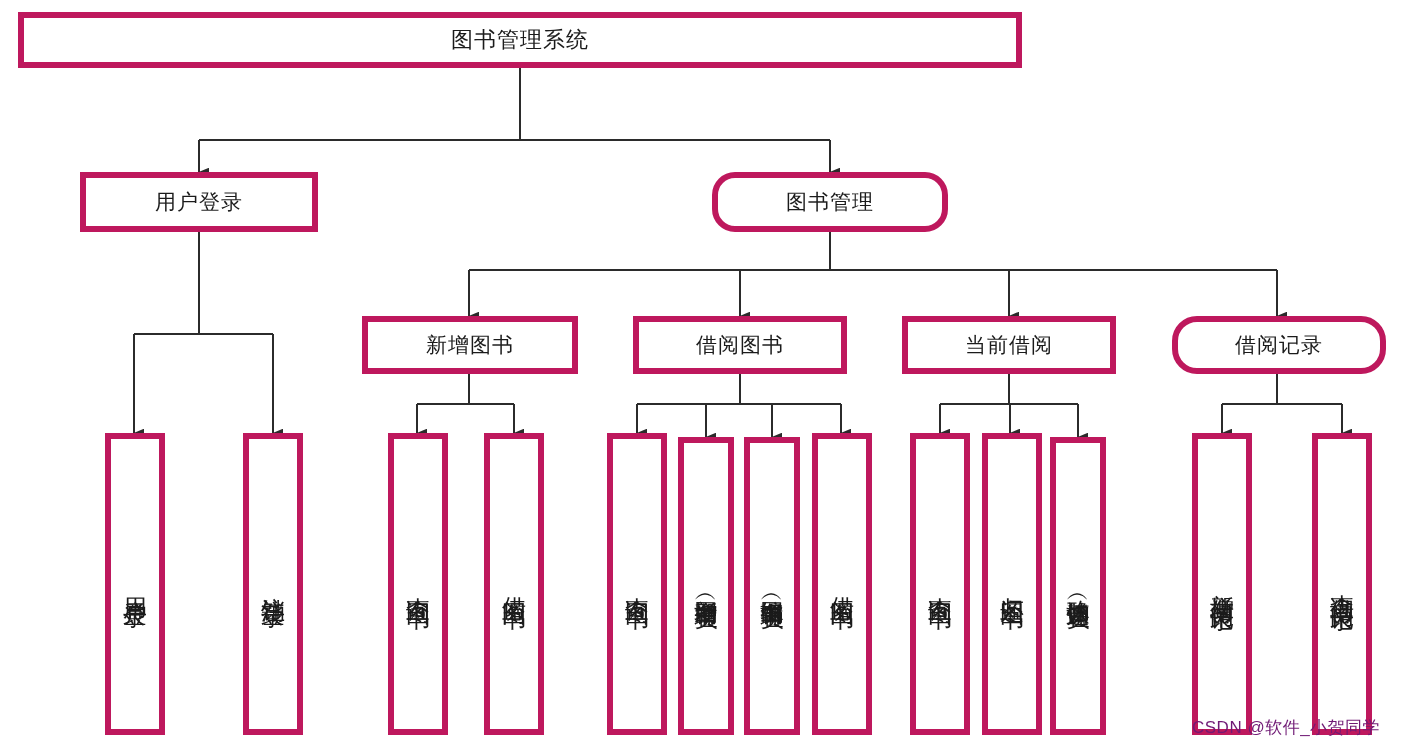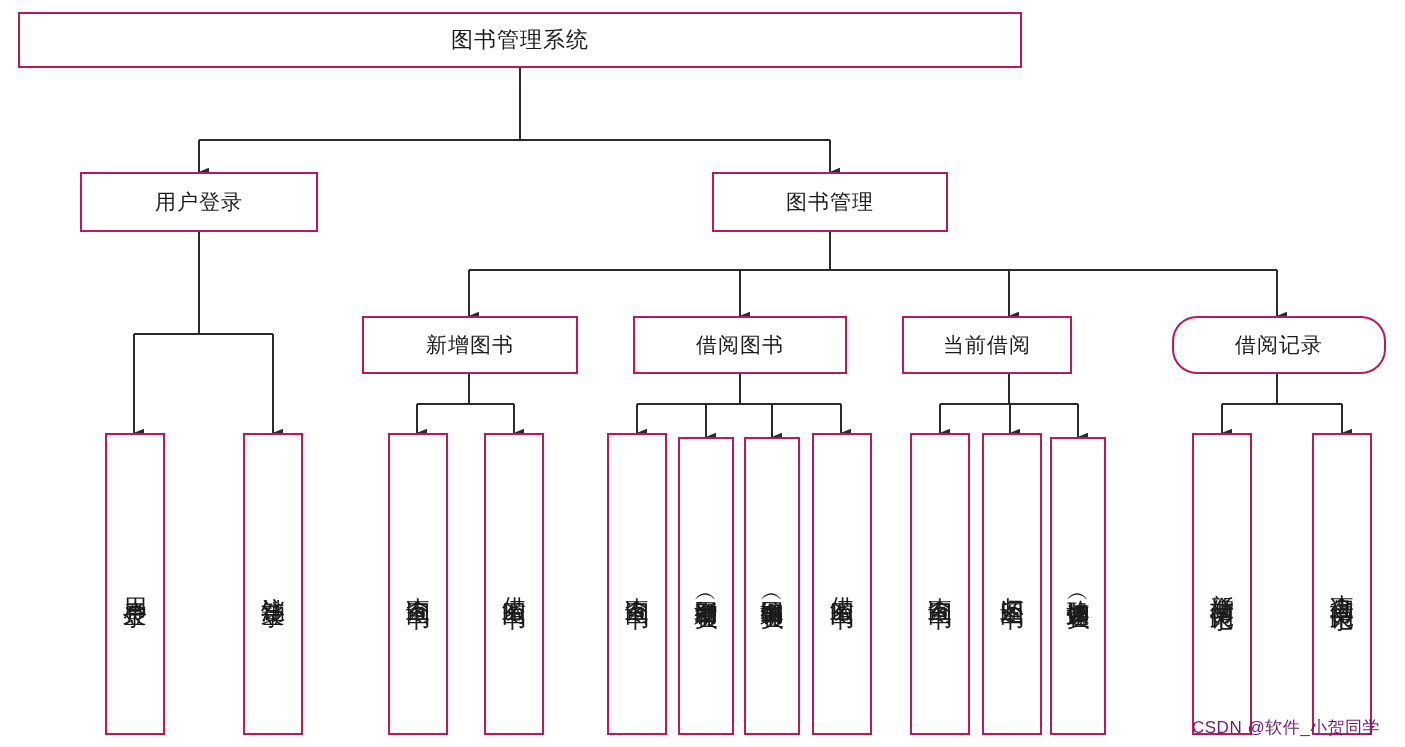--- a/index.html
+++ b/index.html
@@ -9,21 +9,21 @@
     background:#ffffff;
     font-family:"Liberation Sans","DejaVu Sans",sans-serif;
     overflow:hidden;
   }
   #diagram-root{position:relative;width:1405px;height:747px;}
   svg.edges{position:absolute;left:0;top:0;width:1405px;height:747px;}
   .node{
     position:absolute;
     box-sizing:border-box;
     background:#ffffff;
-    border:2px solid #be185d;
+    border:6px solid #be185d;
     display:flex;
     align-items:center;
     justify-content:center;
     color:#1b1b1b;
   }
   .node .label{
     display:block;
     text-align:center;
     line-height:1.02;
     white-space:pre-wrap;
@@ -98,30 +98,30 @@
   </svg>
 
   <div class="node horiz root" id="node-root" style="left: 18px; top: 12px; width: 1004px; height: 56px;">
     <span class="label">图书管理系统</span>
   </div>
 
   <div id="node-layer">
       <div class="node horiz" style="left: 80px; top: 172px; width: 238px; height: 60px;">
         <span class="label">用户登录</span>
       </div>
-      <div class="node horiz" style="left: 712px; top: 172px; width: 236px; height: 60px;">
+      <div class="node horiz" style="left: 712px; top: 172px; width: 236px; height: 60px; border-radius: 23px;">
         <span class="label">图书管理</span>
       </div>
       <div class="node horiz" style="left: 362px; top: 316px; width: 216px; height: 58px;">
         <span class="label">新增图书</span>
       </div>
       <div class="node horiz" style="left: 633px; top: 316px; width: 214px; height: 58px;">
         <span class="label">借阅图书</span>
       </div>
-      <div class="node horiz" style="left: 902px; top: 316px; width: 170px; height: 58px;">
+      <div class="node horiz" style="left: 902px; top: 316px; width: 214px; height: 58px;">
         <span class="label">当前借阅</span>
       </div>
       <div class="node horiz" style="left: 1172px; top: 316px; width: 214px; height: 58px; border-radius: 25px;">
         <span class="label">借阅记录</span>
       </div>
       <div class="node vert" style="left: 105px; top: 433px; width: 60px; height: 302px;">
         <span class="label">用户登录</span>
       </div>
       <div class="node vert" style="left: 243px; top: 433px; width: 60px; height: 302px;">
         <span class="label">注销登录</span>

